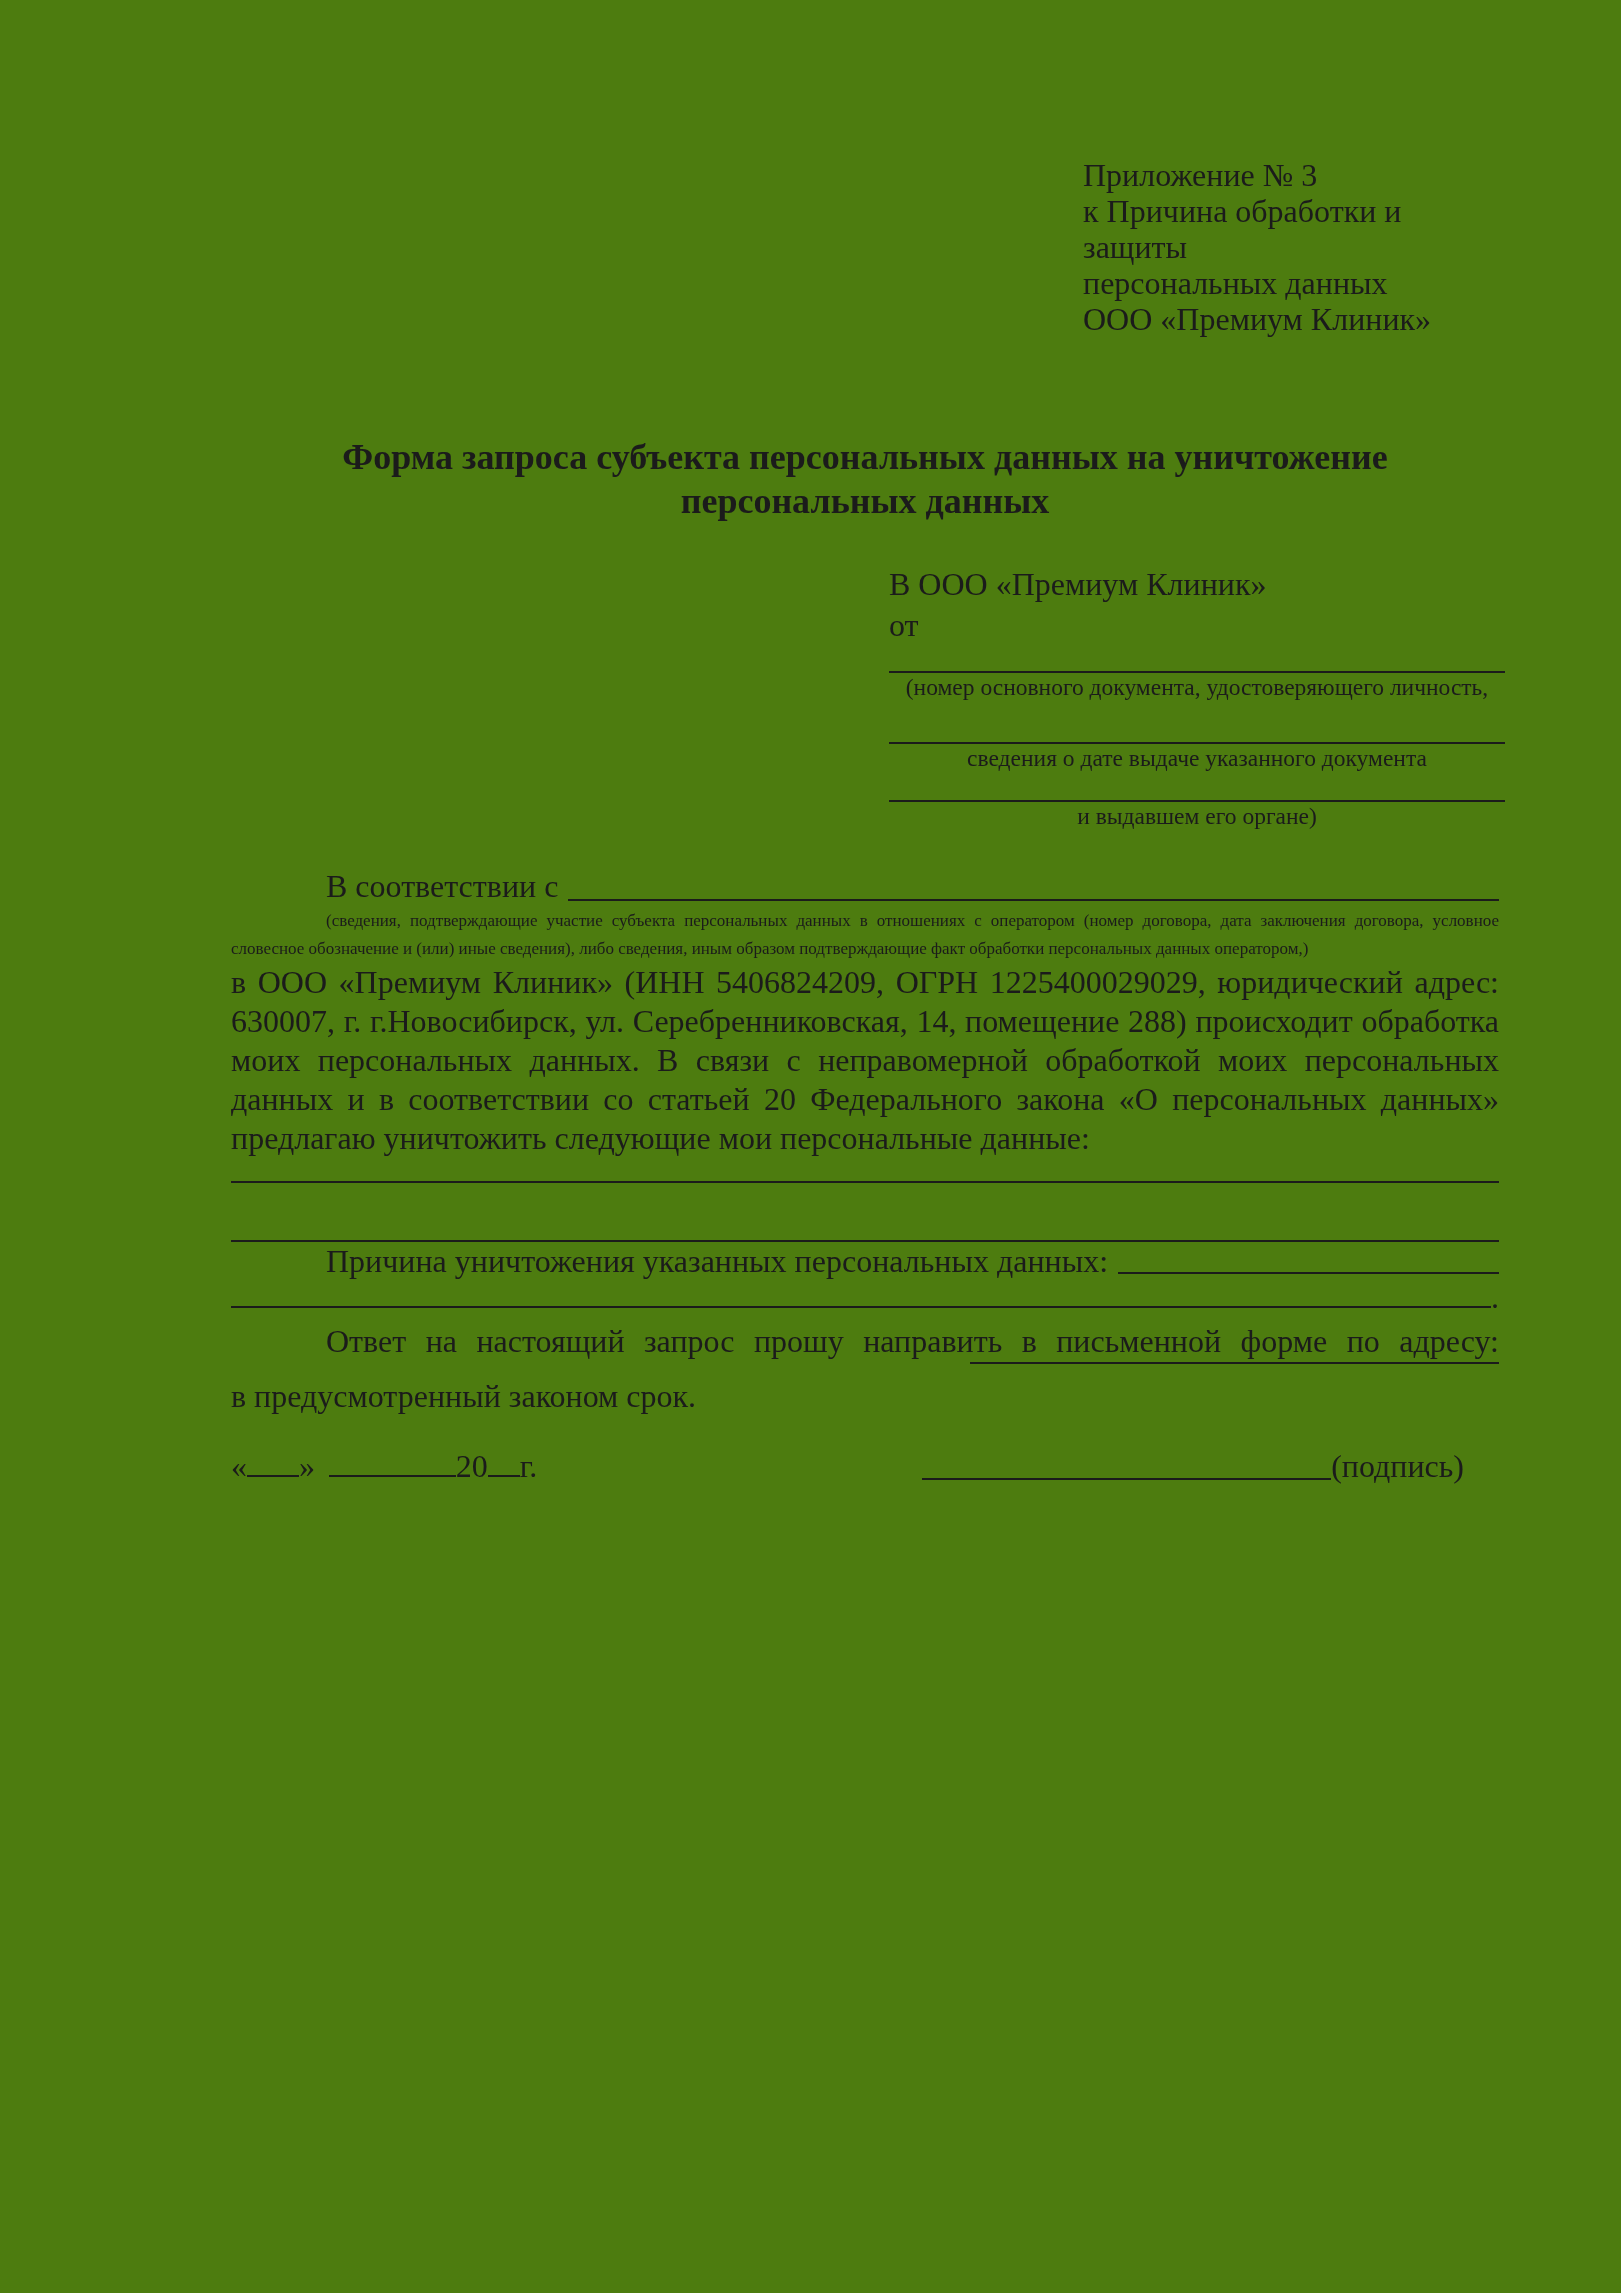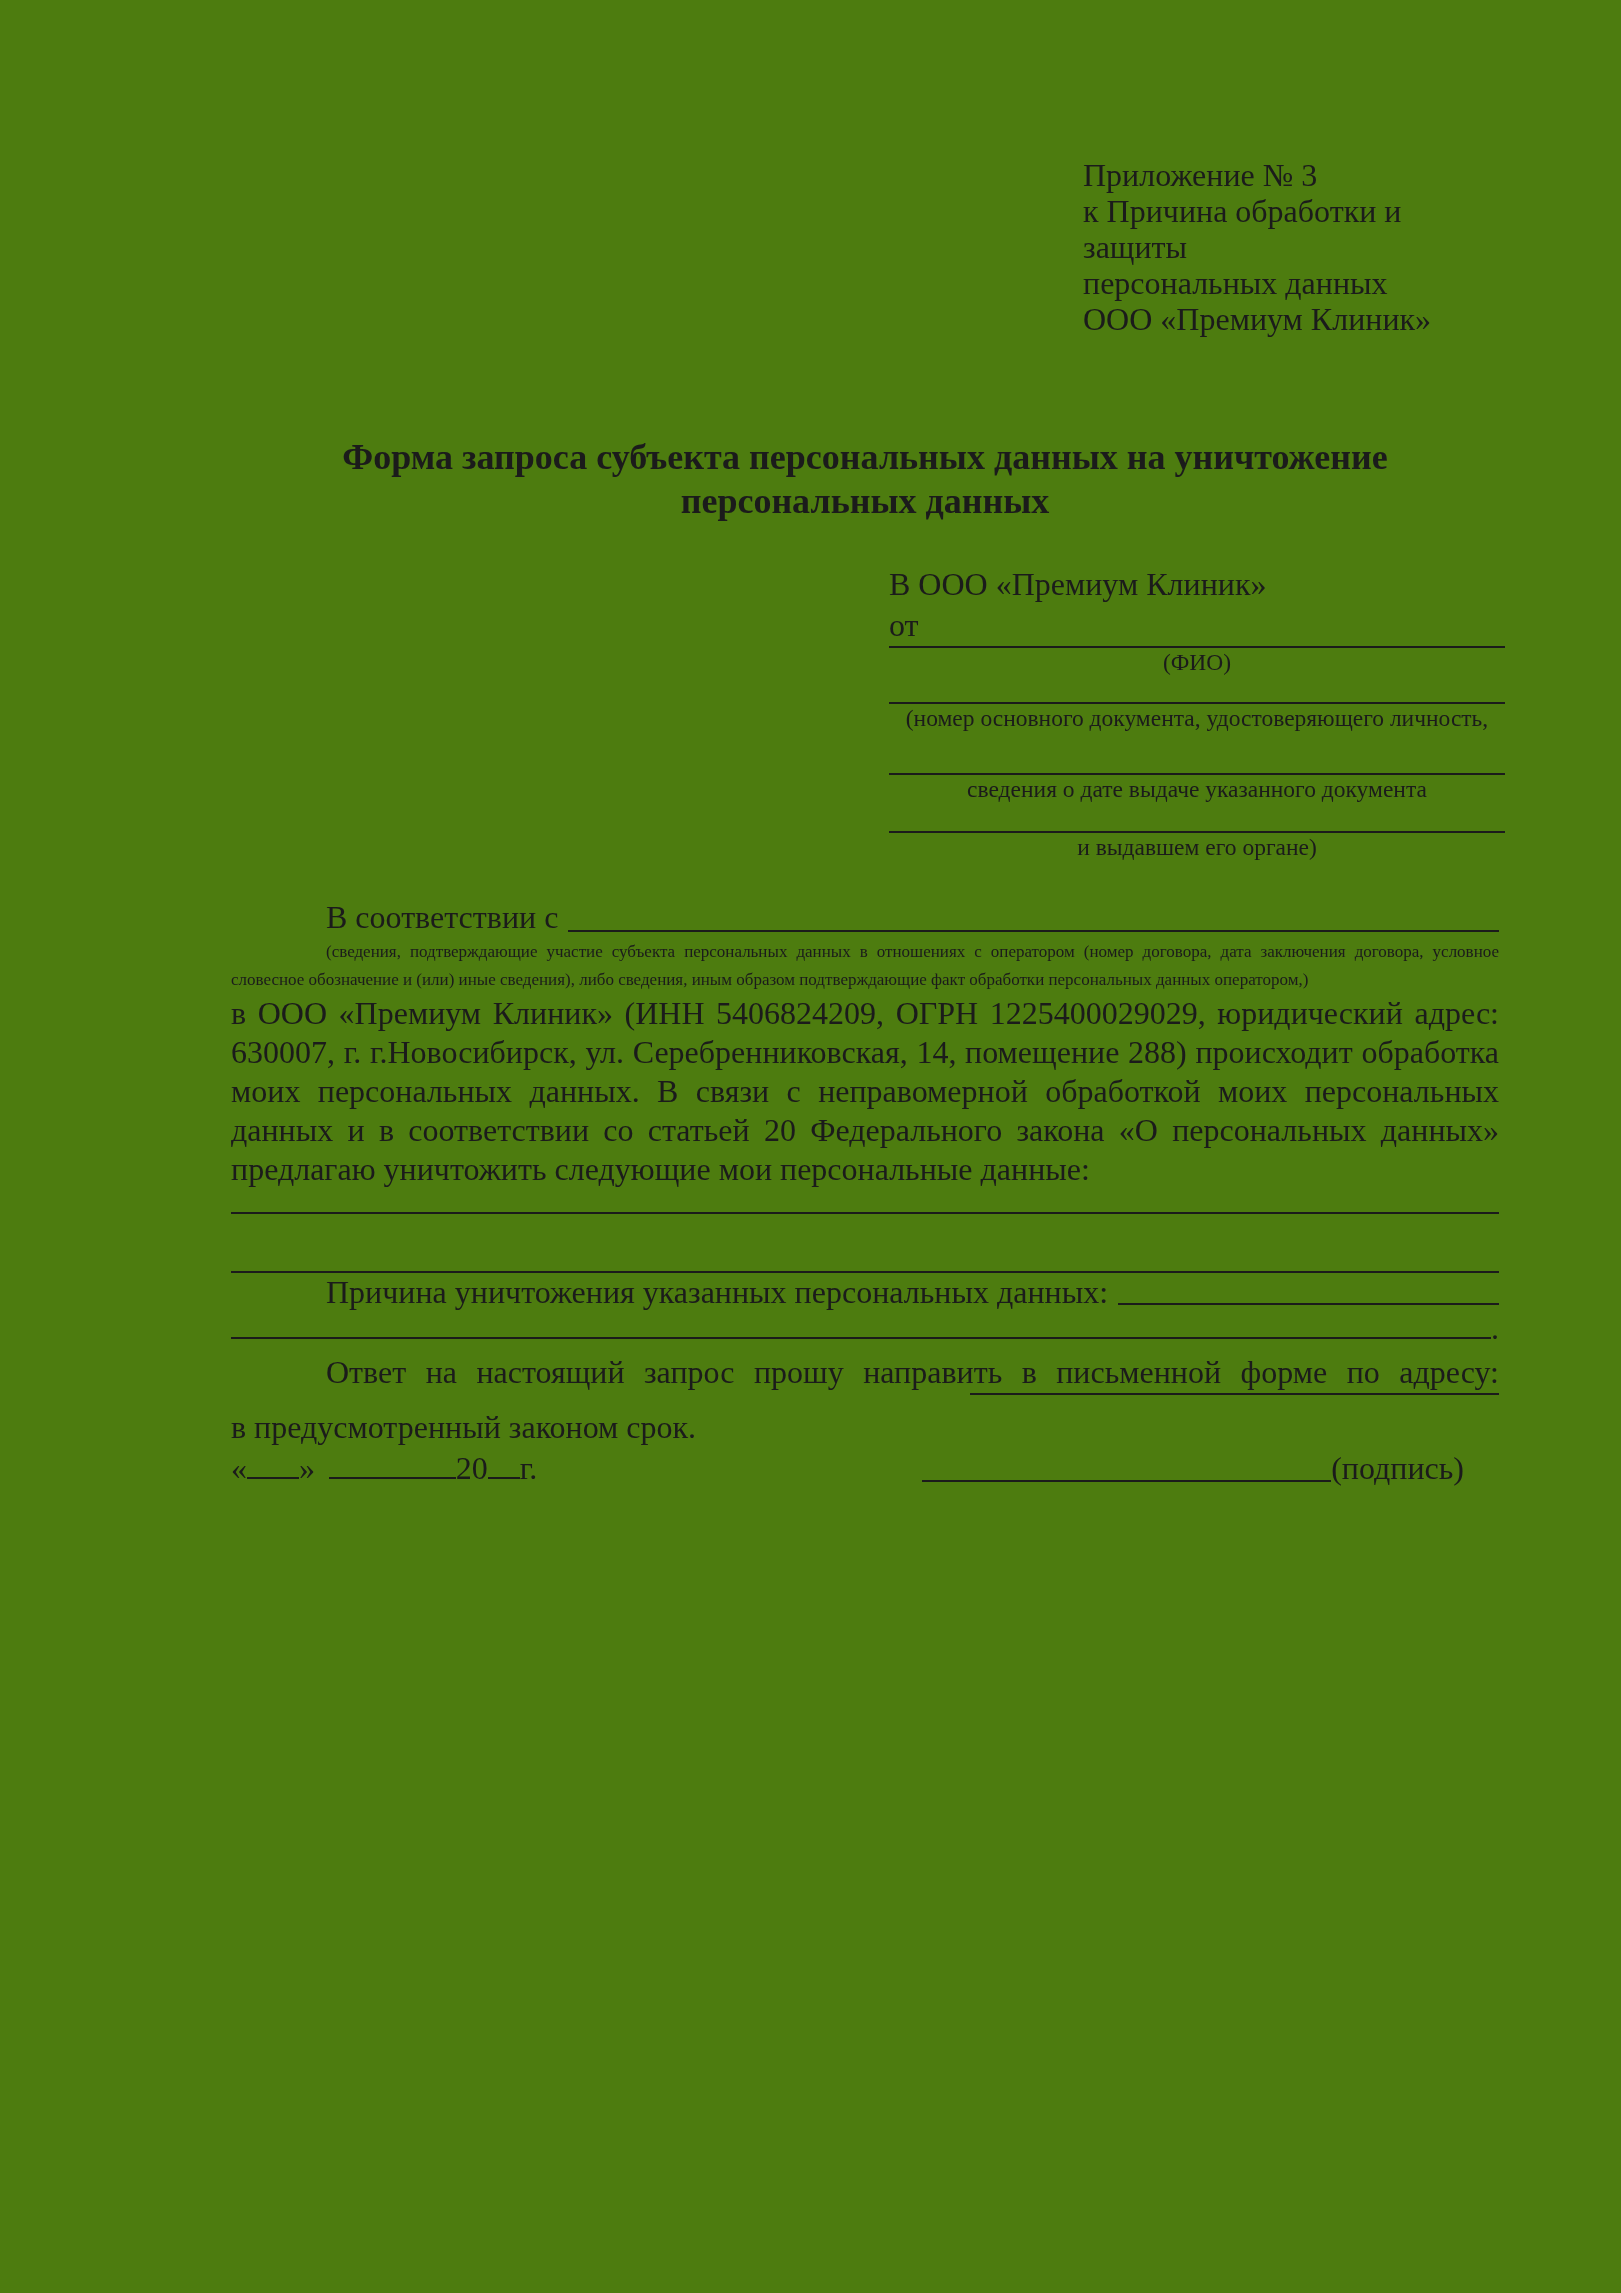--- a/index.html
+++ b/index.html
@@ -87,20 +87,21 @@
   .address-row { display: flex; line-height: 41px; flex-direction: column; }
   .address-row .addr-line {
     width: 529px;
     border-bottom: 2.9px solid #1b1b1b;
     align-self: flex-end;
     margin-bottom: 11.8px;
   }
 
   
   .footer-row {
+    margin-top: 29px;
     display: flex;
     justify-content: space-between;
     line-height: 41px;
     align-items: flex-end;
   }
   .blank {
     display: inline-block;
     border-bottom: 2.9px solid #1b1b1b;
     height: 2px;
   }
@@ -126,24 +127,20 @@
     <div>персональных данных</div>
     <div>ООО «Премиум Клиник»</div>
   </div>
 
   <h1 class="doc-title">Форма запроса субъекта персональных данных на уничтожение персональных данных</h1>
 
   <div class="recipient">
     <div class="to">В ООО «Премиум Клиник»</div>
     <div class="from">от</div>
 
-    <div class="field">
-      <div class="line sp0"></div>
-      <div class="cap">(ФИО)</div>
-    </div>
     <div class="field">
       <div class="line sp27"></div>
       <div class="cap">(номер основного документа, удостоверяющего личность,</div>
     </div>
     <div class="field">
       <div class="line sp43"></div>
       <div class="cap">сведения о дате выдаче указанного документа</div>
     </div>
     <div class="field">
       <div class="line sp30"></div>

